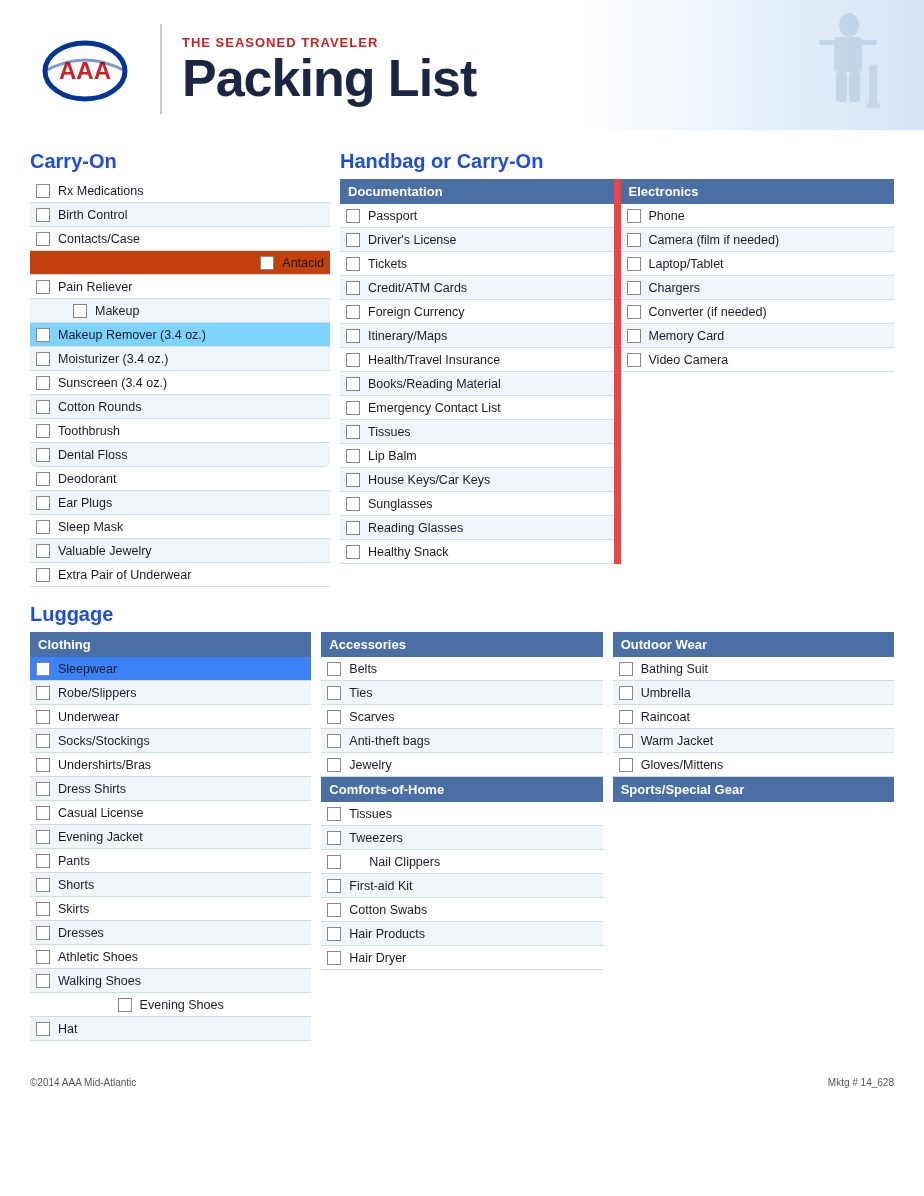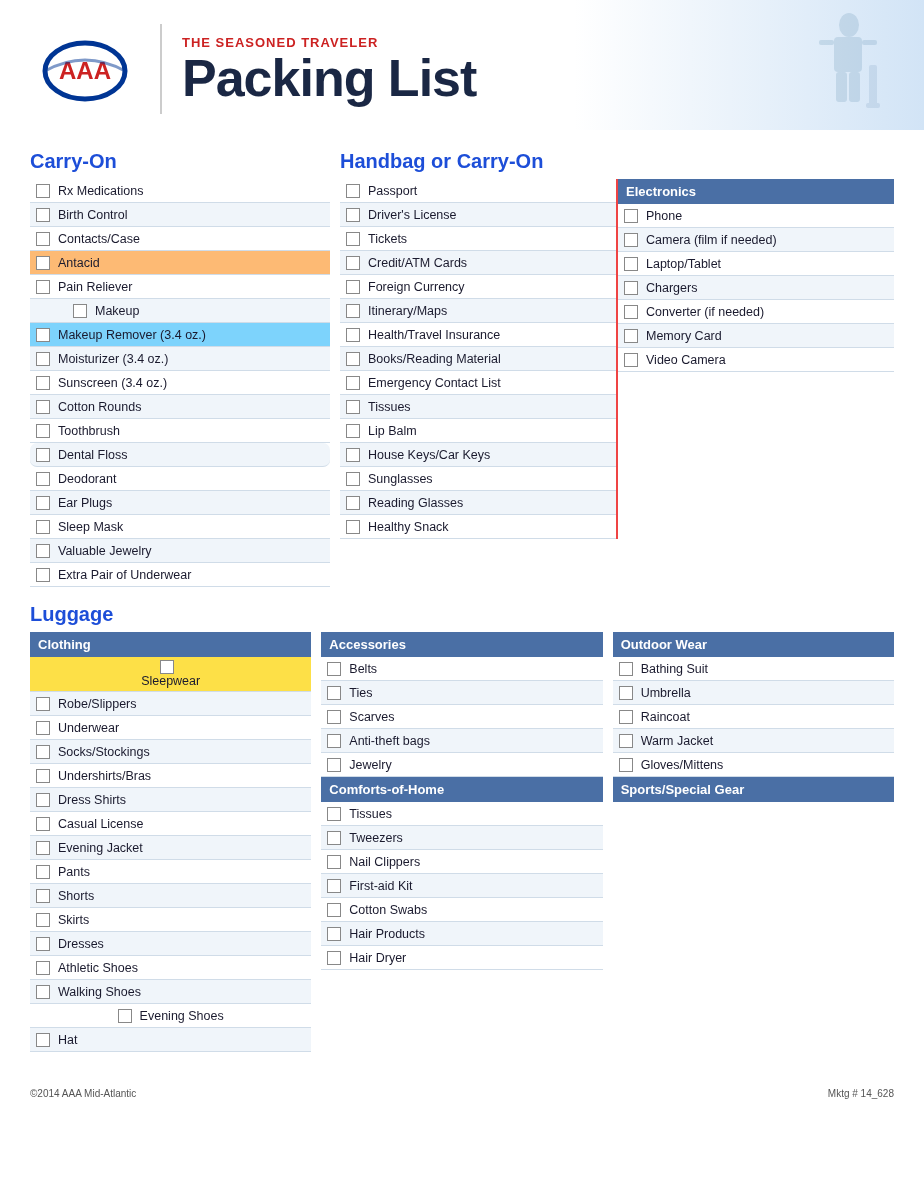--- a/index.html
+++ b/index.html
@@ -152,21 +152,21 @@
 
     
     .handbag-cols {
       display: flex;
       gap: 0;
     }
     .handbag-col {
       flex: 1;
     }
     .handbag-col + .handbag-col {
-      border-left: 2px solid #ef4444;
+      border-left: 7px solid #ef4444;
     }
 
     
     .luggage-layout {
       display: flex;
       gap: 10px;
     }
     .luggage-col {
       flex: 1;
     }
@@ -252,21 +252,21 @@
         <span class="item-text">Rx Medications</span>
       </div>
         <div class="checklist-item" style="background: rgb(240, 245, 250);">
         <div class="checkbox"></div>
         <span class="item-text">Birth Control</span>
       </div>
         <div class="checklist-item" style="background: rgb(255, 255, 255);">
         <div class="checkbox"></div>
         <span class="item-text">Contacts/Case</span>
       </div>
-        <div class="checklist-item" style="background: #fdba74;">
+        <div class="checklist-item" style="background: #c2410c; justify-content: flex-end;">
         <div class="checkbox"></div>
         <span class="item-text">Antacid</span>
       </div>
         <div class="checklist-item" style="background: rgb(255, 255, 255);">
         <div class="checkbox"></div>
         <span class="item-text">Pain Reliever</span>
       </div>
         <div class="checklist-item" style="background: rgb(240, 245, 250); padding-left: 43px;">
         <div class="checkbox"></div>
         <span class="item-text">Makeup</span>
@@ -313,20 +313,21 @@
       </div>
         <div class="checklist-item" style="background: rgb(255, 255, 255);">
         <div class="checkbox"></div>
         <span class="item-text">Extra Pair of Underwear</span>
       </div>
       </div>
 
     <div class="carry-on-right">
       <div class="handbag-cols">
         <div class="handbag-col">
+          <div class="col-header">Documentation</div>
           <div id="documentation-list">
               <div class="checklist-item" style="background: rgb(255, 255, 255);">
         <div class="checkbox"></div>
         <span class="item-text">Passport</span>
       </div>
               <div class="checklist-item" style="background: rgb(240, 245, 250);">
         <div class="checkbox"></div>
         <span class="item-text">Driver's License</span>
       </div>
               <div class="checklist-item" style="background: rgb(255, 255, 255);">
@@ -420,21 +421,21 @@
     </div>
   </div>
 
   <div class="section-title">Luggage</div>
 
   <div class="luggage-layout">
 
     <div class="luggage-col">
       <div class="col-header">Clothing</div>
       <div id="clothing-list">
-          <div class="checklist-item" style="background: #fde047; flex-direction: column;">
+          <div class="checklist-item" style="background: #3b82f6;">
         <div class="checkbox"></div>
         <span class="item-text">Sleepwear</span>
       </div>
           <div class="checklist-item" style="background: rgb(240, 245, 250);">
         <div class="checkbox"></div>
         <span class="item-text">Robe/Slippers</span>
       </div>
           <div class="checklist-item" style="background: rgb(255, 255, 255);">
         <div class="checkbox"></div>
         <span class="item-text">Underwear</span>
@@ -521,21 +522,21 @@
       <div class="col-header" style="margin-top:0;">Comforts-of-Home</div>
       <div id="comforts-list">
           <div class="checklist-item" style="background: rgb(255, 255, 255);">
         <div class="checkbox"></div>
         <span class="item-text">Tissues</span>
       </div>
           <div class="checklist-item" style="background: rgb(240, 245, 250);">
         <div class="checkbox"></div>
         <span class="item-text">Tweezers</span>
       </div>
-          <div class="checklist-item" style="background: rgb(255, 255, 255);">
+          <div class="checklist-item" style="background: rgb(255, 255, 255); gap: 20px;">
         <div class="checkbox"></div>
         <span class="item-text">Nail Clippers</span>
       </div>
           <div class="checklist-item" style="background: rgb(240, 245, 250);">
         <div class="checkbox"></div>
         <span class="item-text">First-aid Kit</span>
       </div>
           <div class="checklist-item" style="background: rgb(255, 255, 255);">
         <div class="checkbox"></div>
         <span class="item-text">Cotton Swabs</span>

